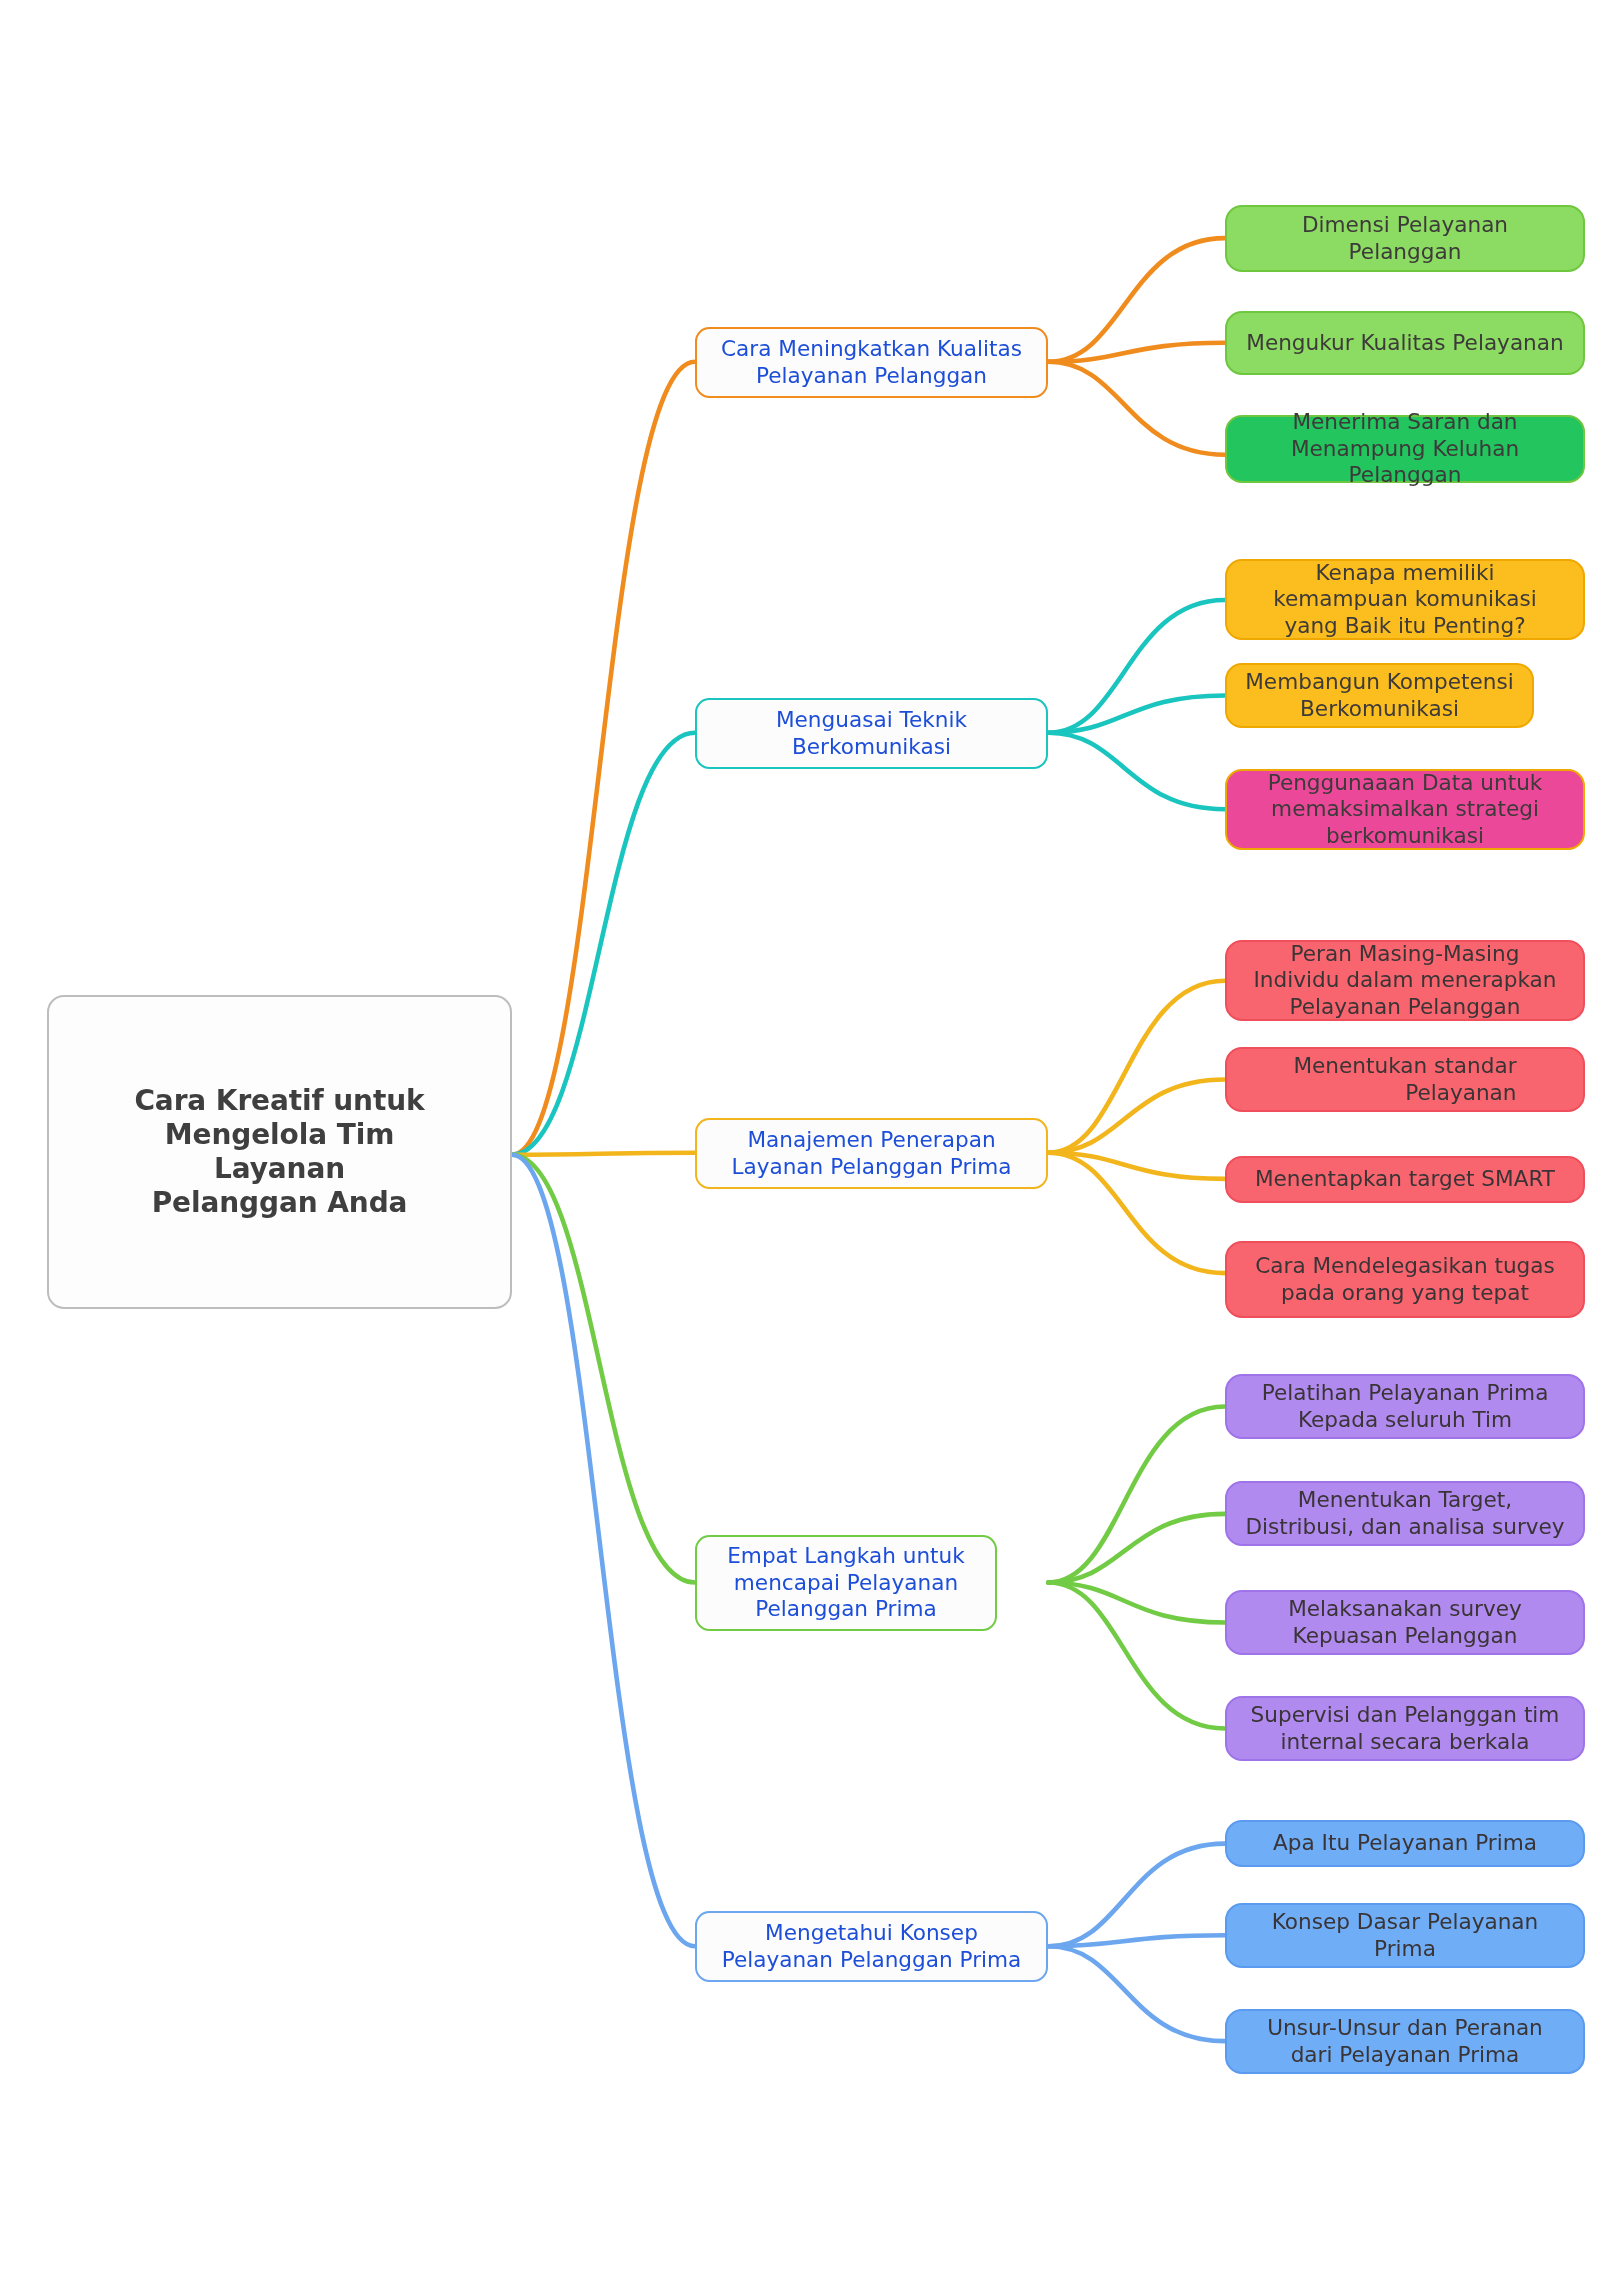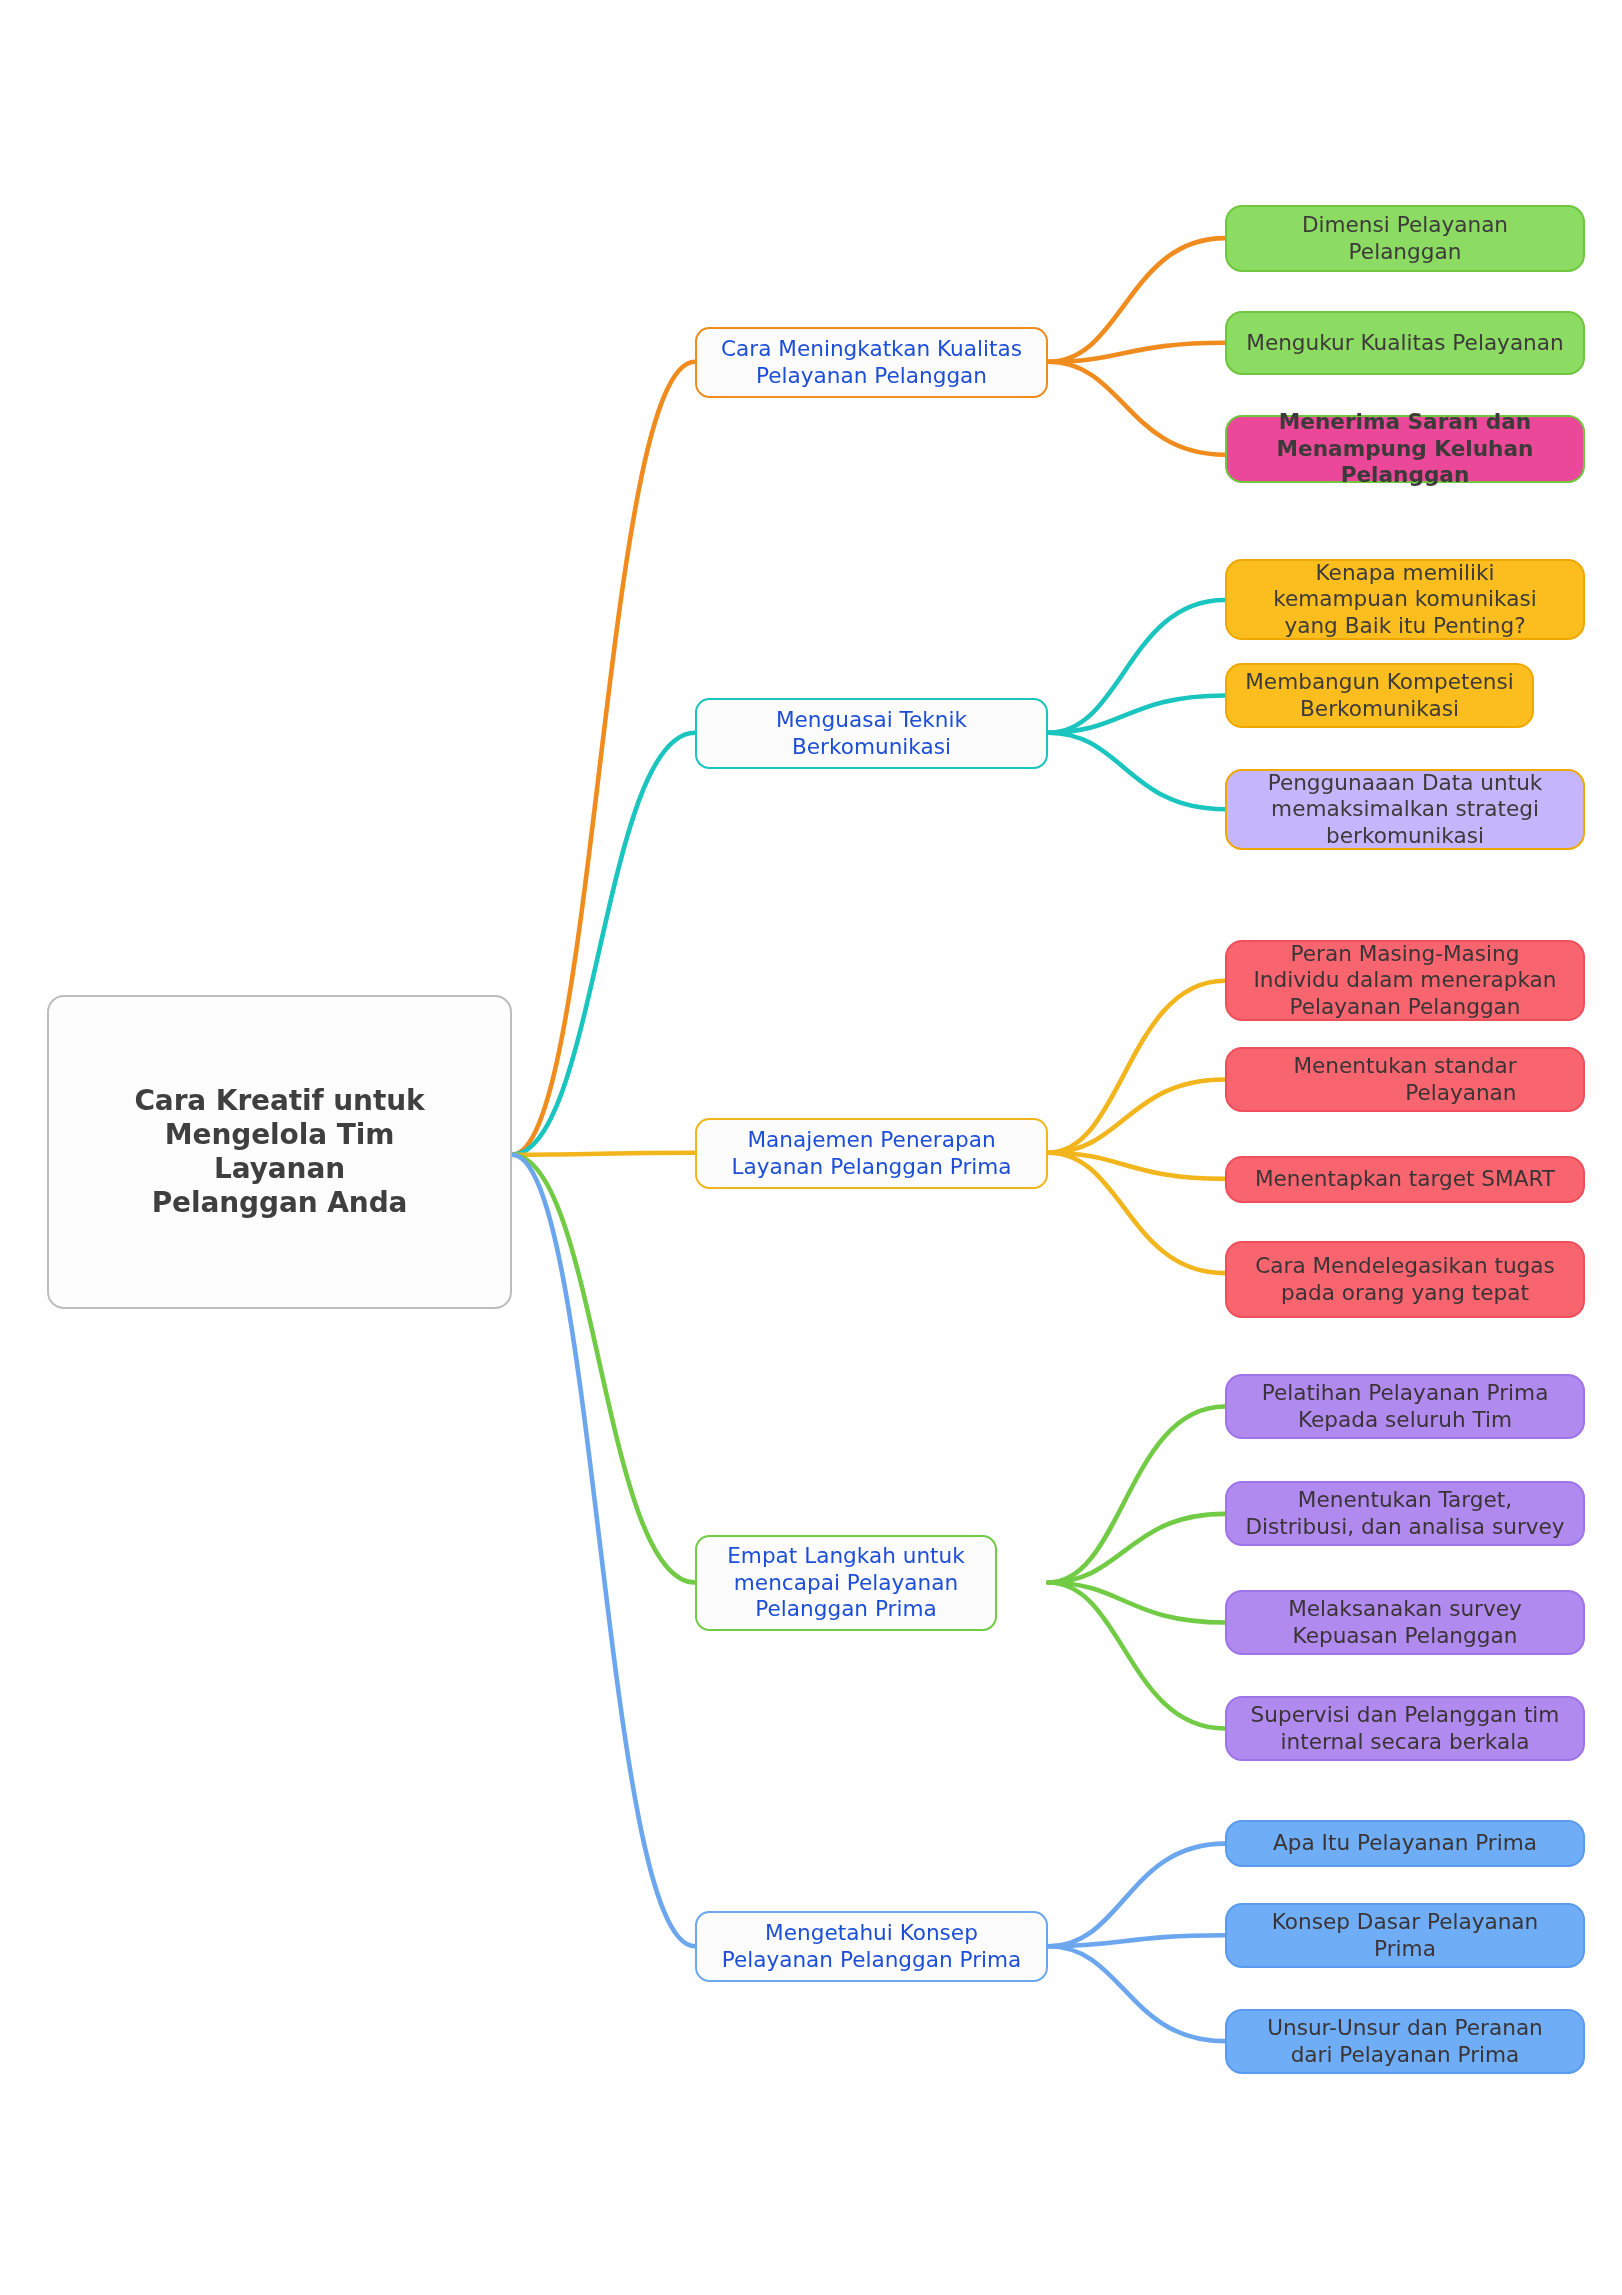--- a/index.html
+++ b/index.html
@@ -105,39 +105,39 @@
         <span style="white-space: pre-line;">Cara Meningkatkan Kualitas
 Pelayanan Pelanggan</span>
       </div>
       <div class="node leaf tone-green" style="left: 1225px; top: 205px; width: 360px; height: 67px; background: rgb(140, 219, 98); border-color: rgb(111, 198, 63);">
         <span style="white-space: pre-line;">Dimensi Pelayanan
 Pelanggan</span>
       </div>
       <div class="node leaf tone-green" style="left: 1225px; top: 311px; width: 360px; height: 64px; background: rgb(140, 219, 98); border-color: rgb(111, 198, 63);">
         <span style="white-space: pre-line;">Mengukur Kualitas Pelayanan</span>
       </div>
-      <div class="node leaf tone-green" style="left: 1225px; top: 415px; width: 360px; height: 68px; background: #ec4899; border-color: rgb(111, 198, 63); font-weight: bold;">
+      <div class="node leaf tone-green" style="left: 1225px; top: 415px; width: 360px; height: 68px; background: #22c55e; border-color: rgb(111, 198, 63);">
         <span style="white-space: pre-line;">Menerima Saran dan
 Menampung Keluhan
 Pelanggan</span>
       </div>
       <div class="node branch" style="left: 695px; top: 698px; width: 353px; height: 71px; border-color: rgb(25, 197, 190);">
         <span style="white-space: pre-line;">Menguasai Teknik
 Berkomunikasi</span>
       </div>
       <div class="node leaf tone-yellow" style="left: 1225px; top: 559px; width: 360px; height: 81px; background: rgb(252, 190, 30); border-color: rgb(238, 168, 0);">
         <span style="white-space: pre-line;">Kenapa memiliki
 kemampuan komunikasi
 yang Baik itu Penting?</span>
       </div>
       <div class="node leaf tone-yellow" style="left: 1225px; top: 663px; width: 309px; height: 65px; background: rgb(252, 190, 30); border-color: rgb(238, 168, 0);">
         <span style="white-space: pre-line;">Membangun Kompetensi
 Berkomunikasi</span>
       </div>
-      <div class="node leaf tone-yellow" style="left: 1225px; top: 769px; width: 360px; height: 81px; background: #c4b5fd; border-color: rgb(238, 168, 0);">
+      <div class="node leaf tone-yellow" style="left: 1225px; top: 769px; width: 360px; height: 81px; background: #ec4899; border-color: rgb(238, 168, 0);">
         <span style="white-space: pre-line;">Penggunaaan Data untuk
 memaksimalkan strategi
 berkomunikasi</span>
       </div>
       <div class="node branch" style="left: 695px; top: 1118px; width: 353px; height: 71px; border-color: rgb(242, 181, 28);">
         <span style="white-space: pre-line;">Manajemen Penerapan
 Layanan Pelanggan Prima</span>
       </div>
       <div class="node leaf tone-red" style="left: 1225px; top: 940px; width: 360px; height: 81px; background: rgb(249, 101, 110); border-color: rgb(238, 79, 91);">
         <span style="white-space: pre-line;">Peran Masing-Masing

